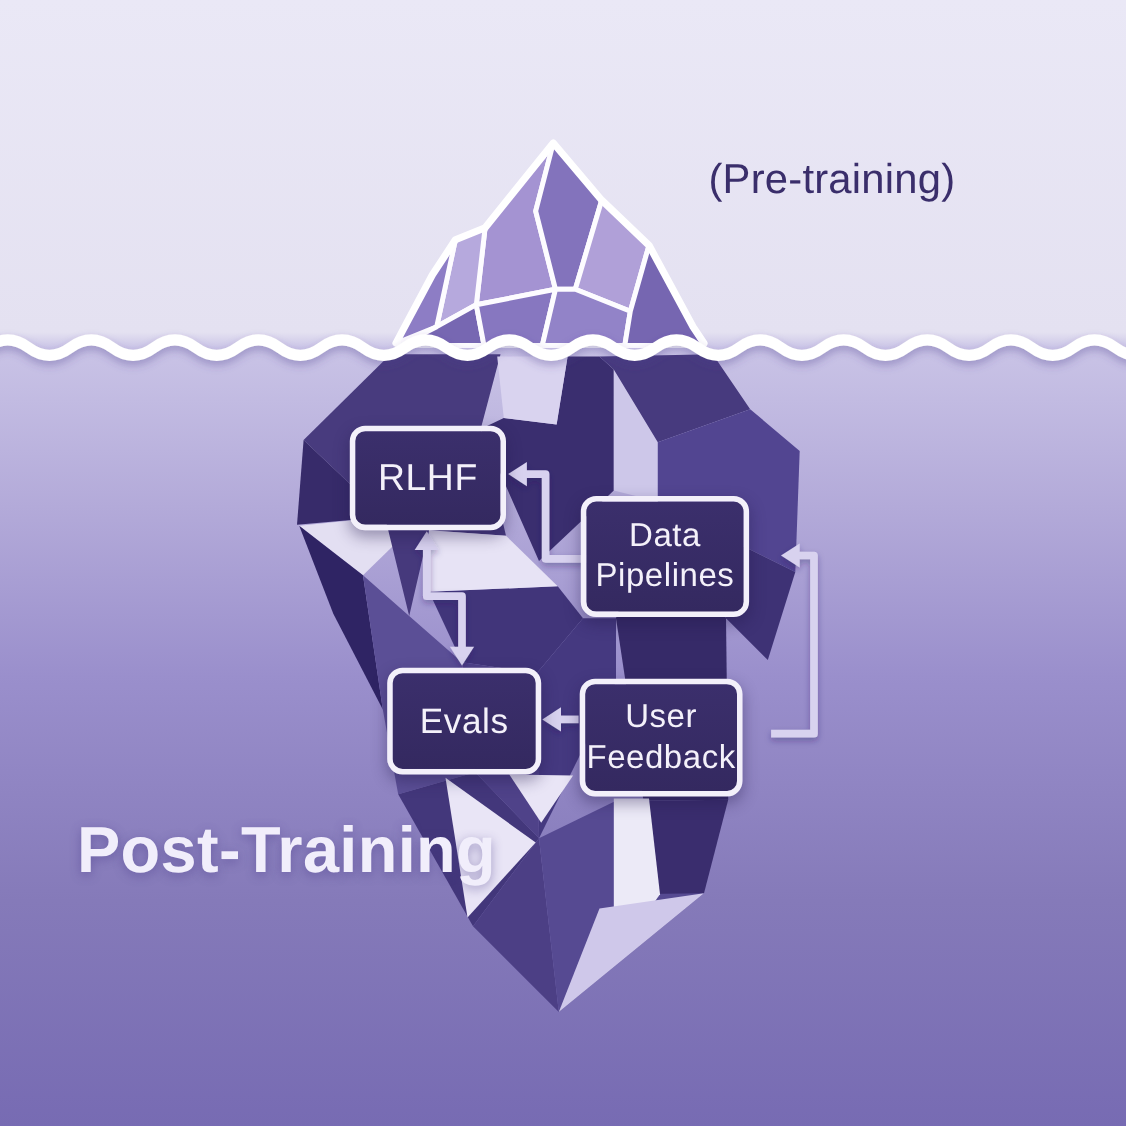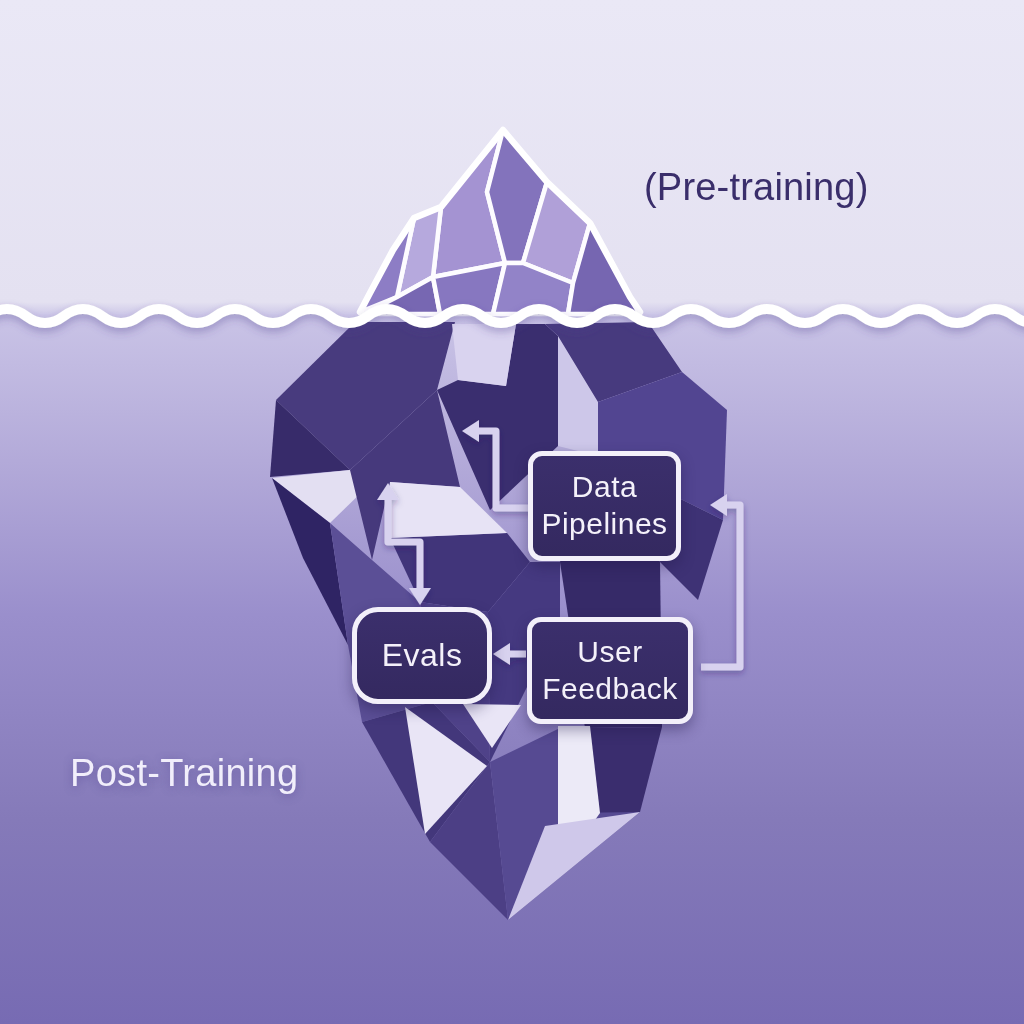--- a/index.html
+++ b/index.html
@@ -15,32 +15,32 @@
     position:absolute;box-sizing:border-box;
     display:flex;align-items:center;justify-content:center;text-align:center;
     background:linear-gradient(180deg,#3b2f6c,#342960);
     border:5px solid #f3f0fa;border-radius:14px;
     color:#f4f1fa;font-size:30px;line-height:1.22;letter-spacing:.5px;
     box-shadow:0 6px 14px rgba(35,26,75,.40);
     padding:0 8px;
   }
   .node--rlhf{left:318px;top:387px;width:142px;height:95px;font-size:34px;}
   .node--data{left:528px;top:451px;width:153px;height:110px;}
-  .node--evals{left:352px;top:607px;width:140px;height:97px;font-size:32px;border-radius:26px;}
-  .node--user{left:527px;top:617px;width:166px;height:107px;}
+  .node--evals{left:352px;top:607px;width:140px;height:97px;font-size:32px;}
+  .node--user{left:527px;top:617px;width:148px;height:107px;}
 
   .title-above{
     position:absolute;left:644px;top:141px;color:#3a2e6b;
     font-size:38px;line-height:45px;letter-spacing:.2px;
   }
   .title-above .t1{font-weight:700;}
-  .title-above .t2{font-weight:400;margin-top:24px;}
+  .title-above .t2{font-weight:400;}
   .title-below{
     position:absolute;left:70px;top:745px;color:#f1eefb;
-    font-size:38px;line-height:57px;font-weight:400;letter-spacing:.3px;
+    font-size:59px;line-height:57px;font-weight:700;letter-spacing:.3px;
     text-shadow:0 2px 10px rgba(72,58,135,.45);
   }
 </style>
 </head>
 <body>
 
 <div class="canvas">
 
   <svg class="scene" viewBox="0 0 1024 1024" aria-hidden="true">
     <defs>
@@ -109,20 +109,23 @@
       </g>
       <g>
         <path d="M701,667 L740,667 L740,505 L726,505"></path>
         <polygon points="710,505 727,494 727,516" fill="#d8d2ef" stroke="none"></polygon>
       </g>
     </g>
 
     <path filter="url(#waveShadow)" d="M-12,316 q19,-14 38,0 t38,0 t38,0 t38,0 t38,0 t38,0 t38,0 t38,0 t38,0 t38,0 t38,0 t38,0 t38,0 t38,0 t38,0 t38,0 t38,0 t38,0 t38,0 t38,0 t38,0 t38,0 t38,0 t38,0 t38,0 t38,0 t38,0 t38,0" fill="none" stroke="#ffffff" stroke-width="10" stroke-linecap="round"></path>
   </svg>
 
+  <div class="node node--rlhf">
+    <span>RLHF</span>
+  </div>
   <div class="node node--data">
     <span>Data Pipelines</span>
   </div>
   <div class="node node--evals">
     <span>Evals</span>
   </div>
   <div class="node node--user">
     <span>User Feedback</span>
   </div>
 

